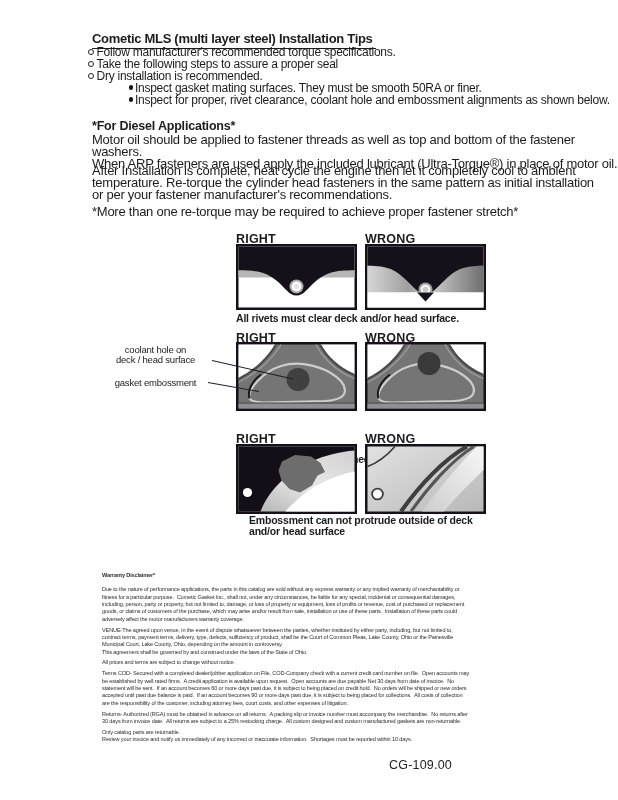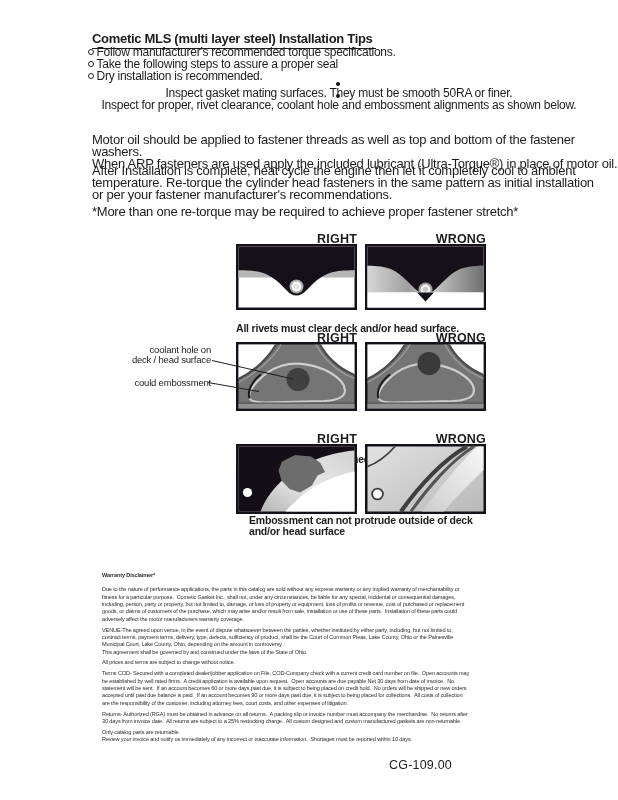--- a/index.html
+++ b/index.html
@@ -3,28 +3,28 @@
 <meta charset="utf-8">
 <style>
   html,body{margin:0;padding:0;background:#ffffff;}
   .page{position:relative;width:618px;height:800px;background:#ffffff;overflow:hidden;
         font-family:"Liberation Sans",sans-serif;color:#1c1c1c;}
   .abs{position:absolute;}
   .title{font-size:13px;font-weight:bold;letter-spacing:-0.3px;
          border-bottom:1.6px solid #1c1c1c;padding:0 3px 2px 0;display:inline-block;}
   .bullets{font-size:12px;letter-spacing:-0.25px;}
   .bline{display:flex;align-items:center;height:12px;}
-  .bline.sub{margin-left:14px;flex-direction:column;}
+  .bline.sub{margin-left:41px;}
   .bullet-o{flex:none;width:4px;height:4px;border:1px solid #222;border-radius:50%;margin-right:3px;}
   .bullet-f{flex:none;width:4.4px;height:4.4px;background:#141414;border-radius:50%;margin-right:2px;}
   .h2{font-size:12.5px;font-weight:bold;letter-spacing:-0.2px;}
   .para{font-size:13px;letter-spacing:-0.25px;line-height:12px;white-space:pre-wrap;}
-  .dlabel{width:121px;text-align:right;font-size:12.5px;font-weight:bold;letter-spacing:0.2px;}
+  .dlabel{width:121px;text-align:left;font-size:12.5px;font-weight:bold;letter-spacing:0.2px;}
   .caption{font-size:10.5px;font-weight:bold;letter-spacing:-0.2px;line-height:10.8px;white-space:pre-wrap;}
-  .annot{width:111px;text-align:right;font-size:9.5px;letter-spacing:-0.2px;line-height:10.2px;white-space:pre-wrap;}
+  .annot{width:111px;text-align:center;font-size:9.5px;letter-spacing:-0.2px;line-height:10.2px;white-space:pre-wrap;}
   .panel{position:absolute;display:block;}
   .legal{width:420px;font-size:5.6px;letter-spacing:-0.15px;line-height:7.35px;color:#2e2e2e;}
   .legal .lh{font-weight:bold;margin-bottom:7px;}
   .legal p{margin:0 0 3.5px 0;white-space:pre-wrap;}
   .footer-code{font-size:12.5px;letter-spacing:0.2px;text-align:center;}
 </style>
 </head>
 <body>
 
 <div class="page">
@@ -49,20 +49,21 @@
     <div class="bline sub">
       <span class="bullet-f"></span>
       <span>Inspect gasket mating surfaces.  They must be smooth 50RA or finer.</span>
     </div>
     <div class="bline sub">
       <span class="bullet-f"></span>
       <span>Inspect for proper, rivet clearance, coolant hole and embossment alignments as shown below.</span>
     </div>
   </div>
 
+  <div class="abs h2" style="left:92px;top:118.5px;">*For Diesel Applications*</div>
   <div class="abs para" style="left:92px;top:134px;">Motor oil should be applied to fastener threads as well as top and bottom of the fastener washers.
 When ARP fasteners are used apply the included lubricant (Ultra-Torque®) in place of motor oil.</div>
   <div class="abs para" style="left:92px;top:164.5px;">After Installation is complete, heat cycle the engine then let it completely cool to ambient
 temperature. Re-torque the cylinder head fasteners in the same pattern as initial installation
 or per your fastener manufacturer's recommendations.</div>
   <div class="abs para" style="left:92px;top:206px;">*More than one re-torque may be required to achieve proper fastener stretch*</div>
 
   <div class="abs dlabel" style="left:236px;top:232px;">RIGHT</div>
   <div class="abs dlabel" style="left:365px;top:232px;">WRONG</div>
 
@@ -87,28 +88,28 @@
     <rect x="1.25" y="1.25" width="118.5" height="63.5" fill="#ffffff" stroke="#151019" stroke-width="2.5"></rect>
     <rect x="2.5" y="21.5" width="116" height="27" fill="url(#g1)"></rect>
     <path d="M2.5,2.5 H118.5 V21.8 C98,22 91,25.5 81,35 C72,43.5 68,49.5 60.5,49.5 C53,49.5 49,43.5 40,35 C30,25.5 23,22 2.5,21.8 Z" fill="#151019"></path>
     <circle cx="60.5" cy="45.5" r="7" fill="#9f9f9f"></circle>
     <circle cx="60.5" cy="45.5" r="5" fill="#f4f4f4"></circle>
     <circle cx="60.5" cy="45.5" r="2.7" fill="#c9c9c9"></circle>
     <rect x="2.5" y="48.5" width="116" height="15" fill="#ffffff"></rect>
     <path d="M52,48.5 H69 L60.5,57.5 Z" fill="#151019"></path>
   </svg>
 
-  <div class="abs caption" style="left:236px;top:312.5px;margin-top:10px;">All rivets must clear deck and/or head surface.</div>
+  <div class="abs caption" style="left:236px;top:312.5px;">All rivets must clear deck and/or head surface.</div>
 
   <div class="abs dlabel" style="left:236px;top:330.5px;">RIGHT</div>
   <div class="abs dlabel" style="left:365px;top:330.5px;">WRONG</div>
 
   <div class="abs annot" style="left:100px;top:345px;">coolant hole on
 deck / head surface</div>
-  <div class="abs annot" style="left:100px;top:377.5px;">could embossment</div>
+  <div class="abs annot" style="left:100px;top:377.5px;">gasket embossment</div>
 
   <svg class="panel" style="left:236px;top:342px;" width="121" height="69" viewBox="0 0 121 69">
     <rect x="1.25" y="1.25" width="118.5" height="66.5" fill="#757575" stroke="#151019" stroke-width="2.5"></rect>
     <path d="M2.5,2.5 H40 C33,15 19,29 2.5,37 Z" fill="#ffffff"></path>
     <path d="M40,2.5 C33,15 19,29 2.5,37" stroke="#4a4a4a" stroke-width="2.2" fill="none"></path>
     <path d="M45,2.5 C37.5,16 21,31 2.5,40.5" stroke="#9d9d9d" stroke-width="1.3" fill="none"></path>
     <path d="M84,2.5 H118.5 V33 C102,26.5 90,14 84,2.5 Z" fill="#ffffff"></path>
     <path d="M84,2.5 C90,14 102,26.5 118.5,33" stroke="#4a4a4a" stroke-width="2.2" fill="none"></path>
     <path d="M80,2.5 C86.5,15.5 100,29.5 118.5,36.5" stroke="#9d9d9d" stroke-width="1.3" fill="none"></path>
     <path d="M13.5,56.5 C11,48.5 26,30 45,24 C60,19.3 79,22 94,30.5 C104,36.5 110.5,44 108.5,51 C106.8,56.5 98,58.5 88,59 L29,60.5 C19,60.7 15.5,59.5 13.5,56.5 Z" fill="none" stroke="#cdcdcd" stroke-width="2.2"></path>

